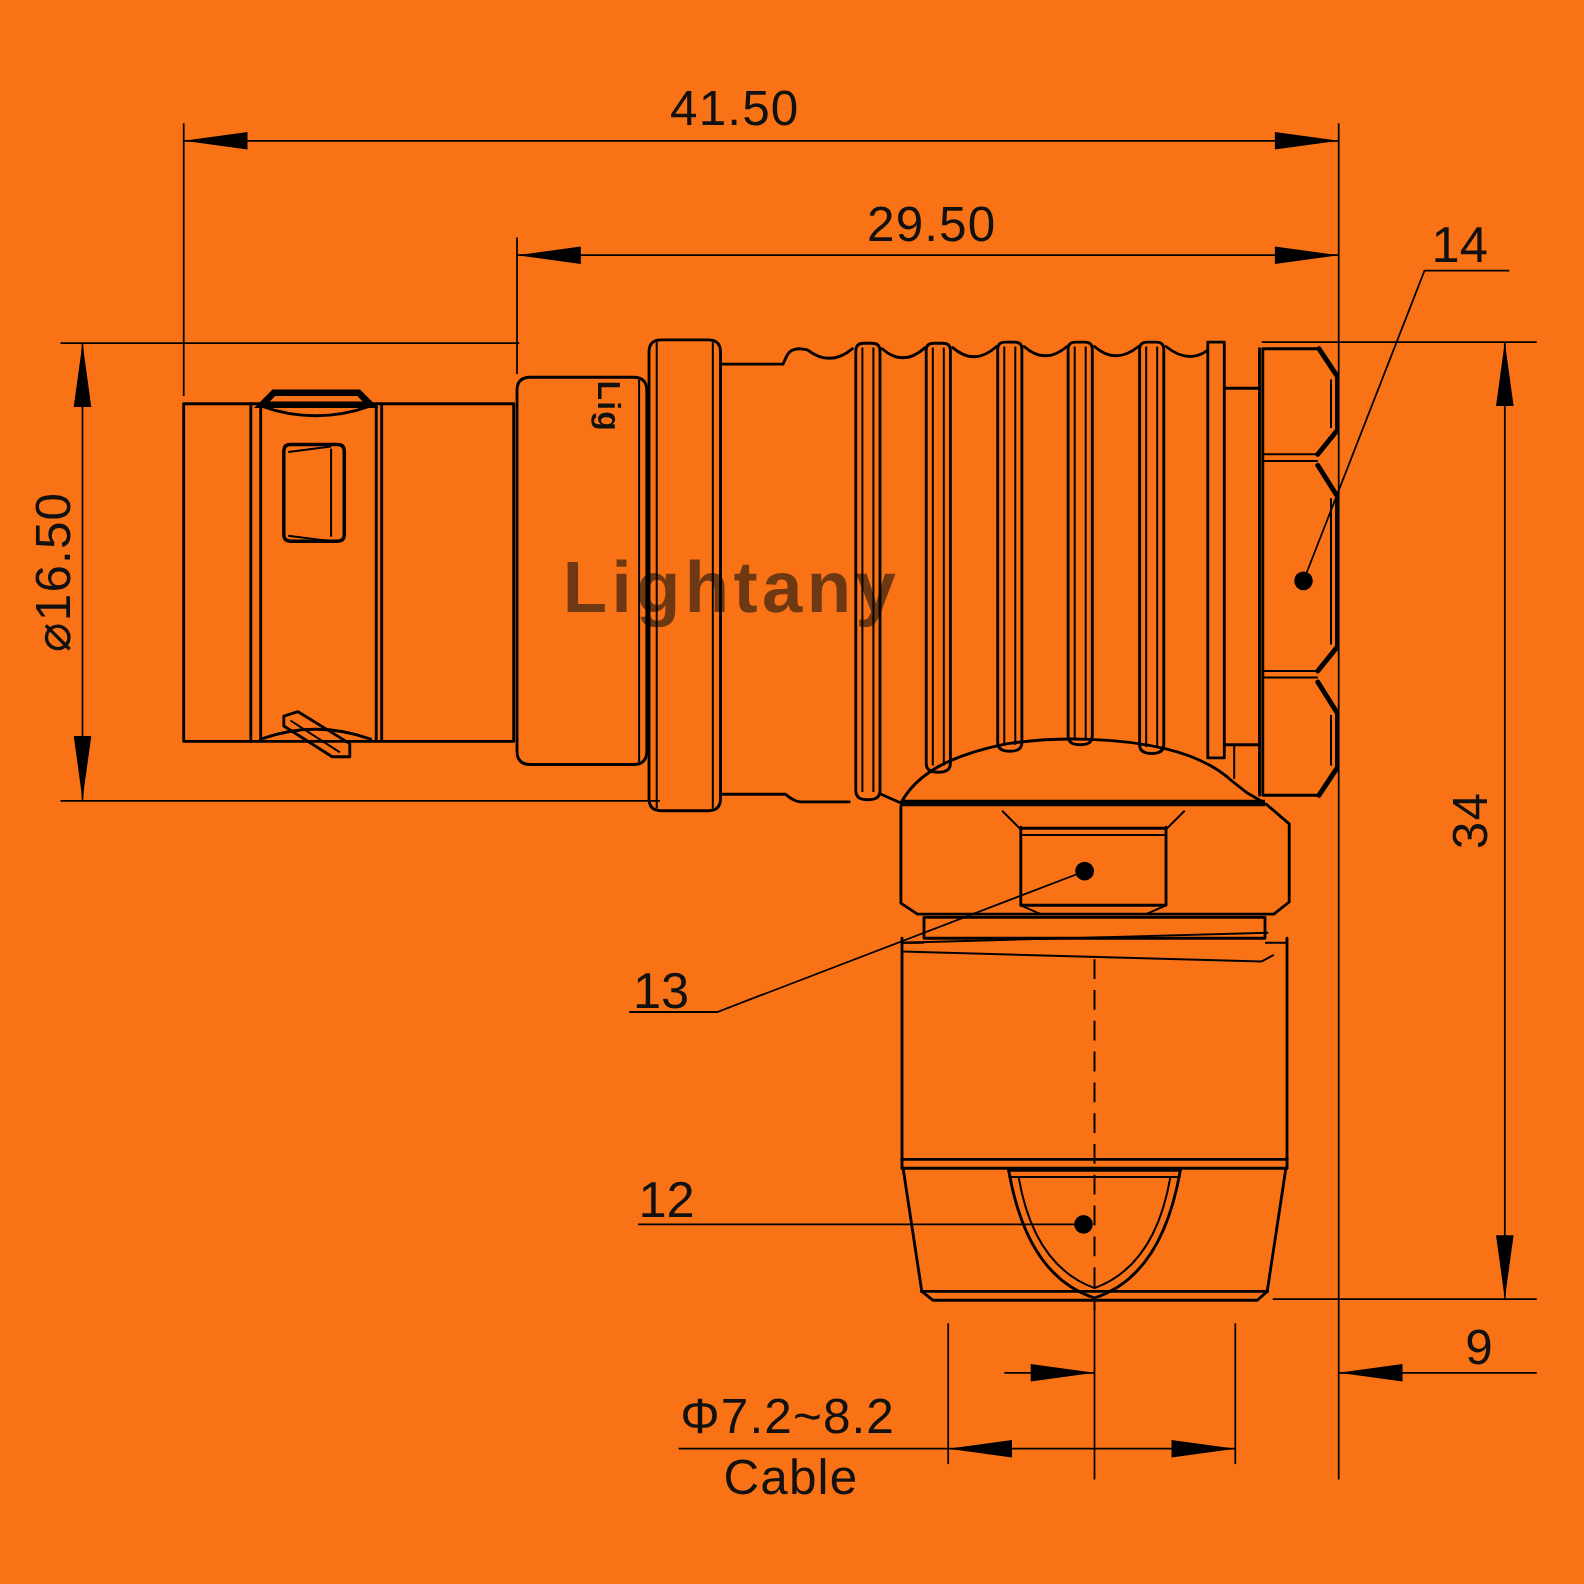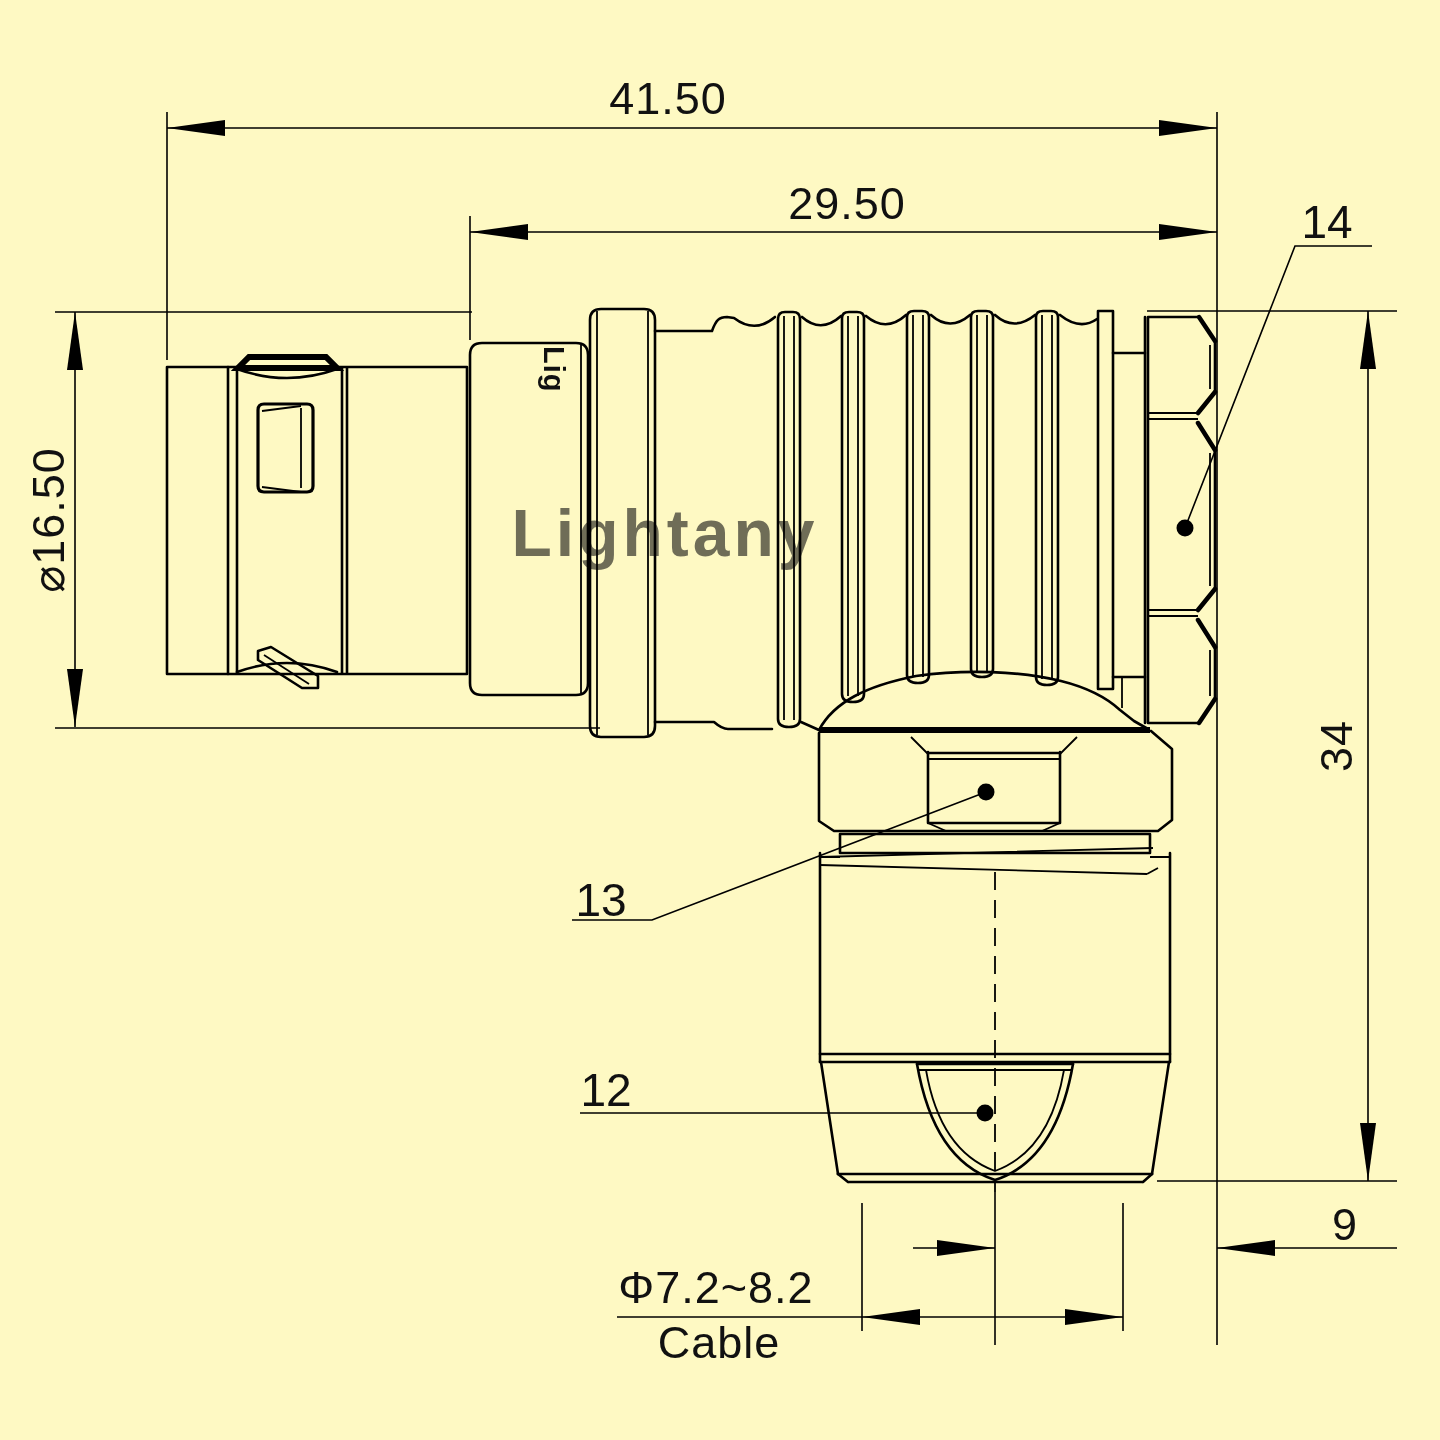--- a/index.html
+++ b/index.html
@@ -1,16 +1,16 @@
 <!DOCTYPE html>
 <html><head>
 <meta charset="utf-8">
 <style>
   html,body{margin:0;padding:0;background:#ffffff;}
-  .stage{width:1440px;height:1440px;position:relative;background:#fef9c3;overflow:hidden;}
+  .stage{width:1440px;height:1440px;position:relative;background:#f97316;overflow:hidden;}
   svg{display:block;}
   text{font-family:"Liberation Sans", sans-serif;fill:#111;}
   .dimtxt{font-size:45px;letter-spacing:1px;}
   .lbltxt{font-size:46px;}
   .wmark{font-size:66px;font-weight:600;letter-spacing:4px;opacity:.6;}
   .logo{font-size:29px;font-weight:700;letter-spacing:1px;}
   .thin{stroke:#000;stroke-width:1.6;fill:none;}
   .obj{stroke:#000;stroke-width:2.6;fill:none;stroke-linejoin:round;stroke-linecap:round;}
   .obj2{stroke:#000;stroke-width:1.8;fill:none;}
   .thick{stroke:#000;stroke-width:6;fill:none;stroke-linecap:butt;}

